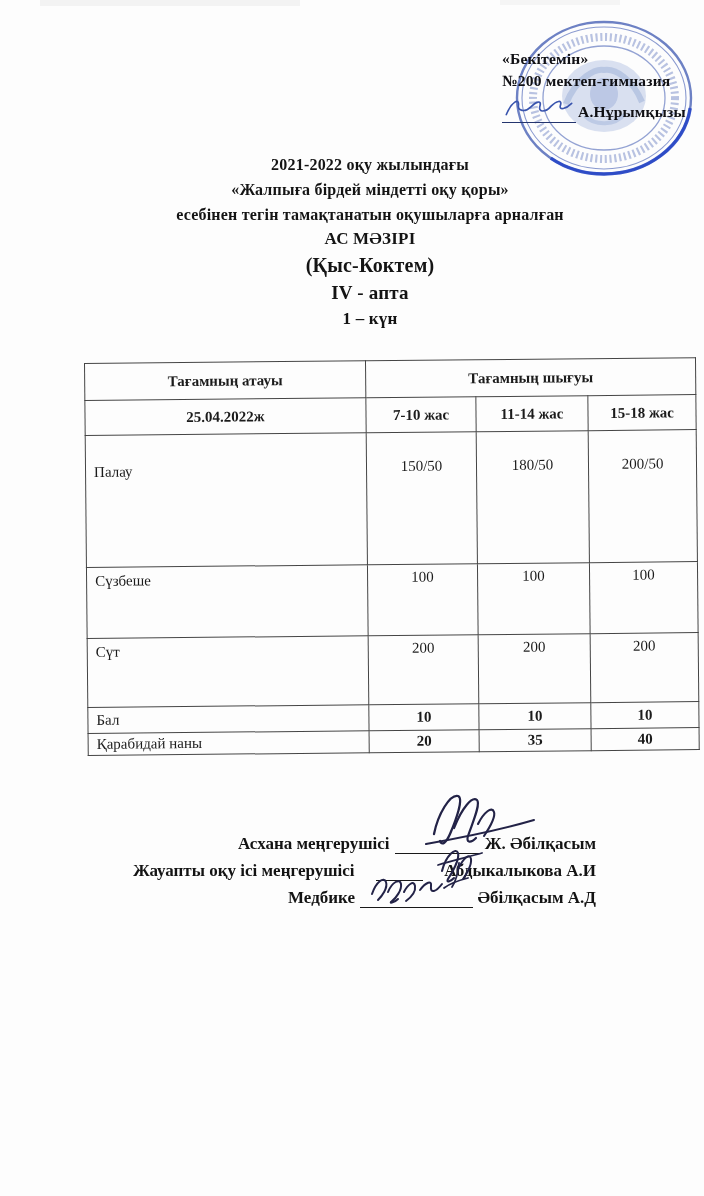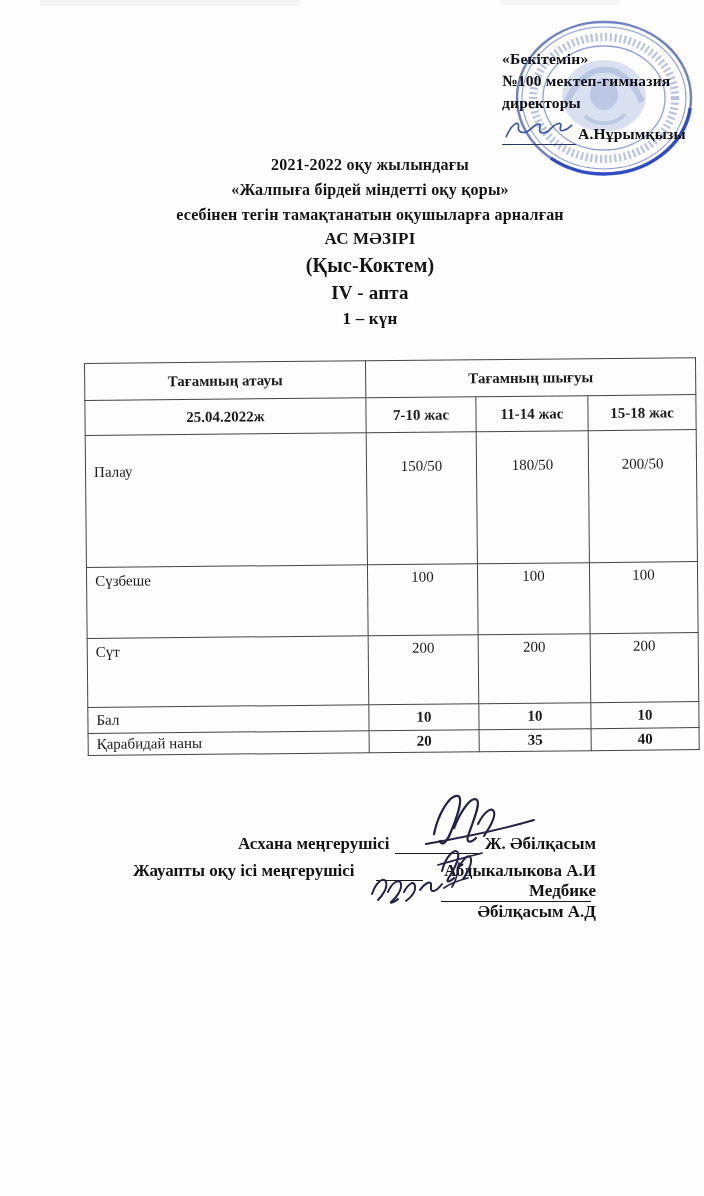--- a/index.html
+++ b/index.html
@@ -51,21 +51,21 @@
   tr.r4 td{height:19px;vertical-align:middle;}
   tr.r3 td.dish,tr.r4 td.dish{padding-left:8px;}
   tr.r3 td.val,tr.r4 td.val{text-align:center;font-weight:bold;}
 
   
   .sig-block{position:absolute;left:0;top:827px;width:596px;font-weight:bold;font-size:17px;color:#131313;}
   .sig-row{display:flex;align-items:flex-end;height:27px;white-space:nowrap;}
   .sig-row .blank{display:inline-block;height:20px;border-bottom:1.6px solid #191919;margin:0 5px;}
   .sr1{margin-left:238px;} .sr1 .blank{width:100px;}
   .sr2{margin-left:133px;gap:16px;} .sr2 .blank{width:80px;}
-  .sr3{margin-left:288px;flex-direction:column;} .sr3 .blank{width:150px;}
+  .sr3{margin-left:288px;} .sr3 .blank{width:150px;}
   .sig-ink{position:absolute;z-index:2;pointer-events:none;}
   .ink1{left:418px;top:786px;}
   .ink2{left:428px;top:843px;}
   .ink3{left:358px;top:870px;}
 </style>
 </head>
 <body>
 
 <div class="page">
   <div class="scan-edge"></div>
@@ -80,22 +80,21 @@
       <ellipse cx="99" cy="80" rx="71" ry="61" fill="none" stroke="#4660b2" stroke-width="8" opacity="0.38" stroke-dasharray="2.1 2.7"></ellipse>
       <ellipse cx="99" cy="78" rx="42" ry="36" fill="#b6c3e4" opacity="0.5"></ellipse>
       <path d="M61,86 C71,60 91,50 99,52 C111,50 128,62 137,84" fill="none" stroke="#7f97cc" stroke-width="6" opacity="0.35"></path>
       <ellipse cx="99" cy="76" rx="14" ry="16" fill="#93a8d6" opacity="0.42"></ellipse>
       <path d="M80,98 C90,108 110,108 120,96" fill="none" stroke="#8aa0d2" stroke-width="4" opacity="0.35"></path>
     </svg>
   </div>
 
   <div class="stamp-text">
     <div>«Бекітемін»</div>
-    <div>№100 мектеп-гимназия</div>
-    <div>директоры</div>
+    <div>№200 мектеп-гимназия</div>
     <div class="stamp-sig-row">
       <span class="stamp-sig-wrap">
         <svg width="74" height="28" viewBox="0 0 78 30">
           <path d="M4,22 C10,8 18,4 17,12 C16,18 24,20 30,14 C36,8 42,6 40,13 C38,20 46,20 52,13 C58,7 64,6 62,12 C60,18 68,16 74,10" fill="none" stroke="#3a55ae" stroke-width="1.8" stroke-linecap="round"></path>
         </svg>
       </span>
       <span>А.Нұрымқызы</span>
     </div>
   </div>
 

